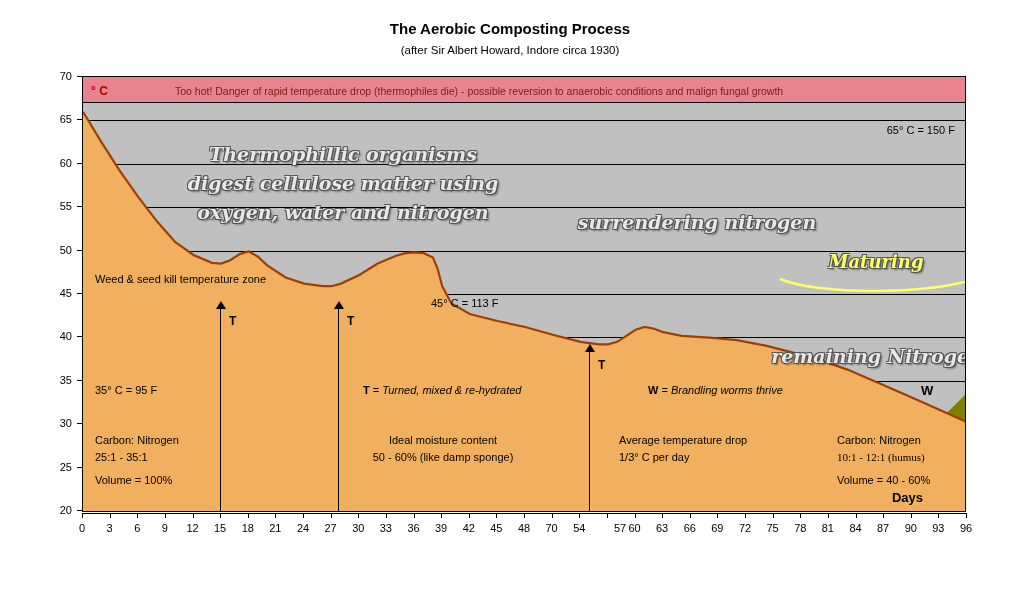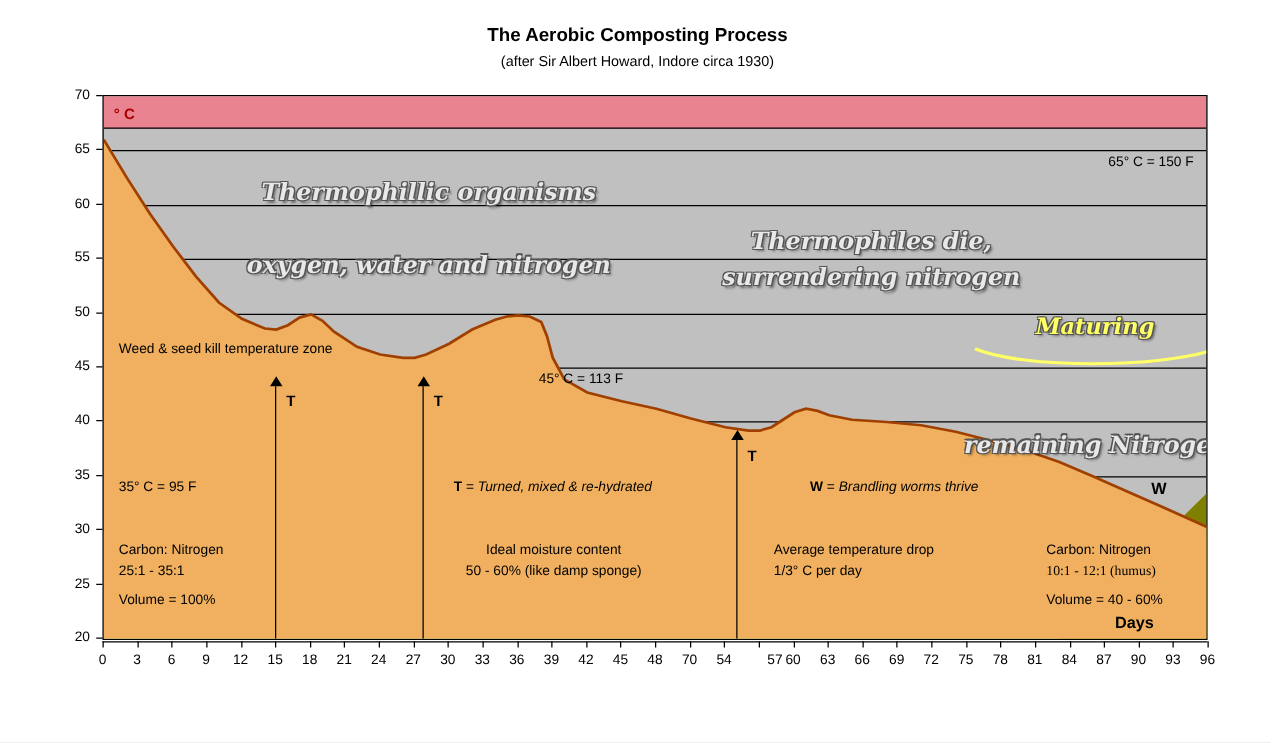--- a/index.html
+++ b/index.html
@@ -43,20 +43,21 @@
 </style>
 </head>
 <body>
 
 <div id="title">The Aerobic Composting Process</div>
 <div id="subtitle">(after Sir Albert Howard, Indore circa 1930)</div>
 
 <div id="plot">
 
   <div class="band" style="top:0;height:26px;background:#e8838f;border-bottom:1px solid #000;"></div>
+  <div class="lbl" style="left:92px;top:8px;font-size:10.5px;color:#7a1b1b;">Too hot! Danger of rapid temperature drop (thermophiles die) - possible reversion to anaerobic conditions and malign fungal growth</div>
 
   <div class="hline" style="top:43px;"></div>
   <div class="hline" style="top:87px;"></div>
   <div class="hline" style="top:130px;"></div>
   <div class="hline" style="top:174px;"></div>
   <div class="hline" style="top:217px;"></div>
   <div class="hline" style="top:260px;"></div>
   <div class="hline" style="top:304px;"></div>
   <div class="hline" style="top:347px;"></div>
   <div class="hline" style="top:391px;"></div>
@@ -83,23 +84,23 @@
     <path id="areaPath" fill="#f0b060" d="M 0,34.7 L 18.4,65.1 L 36.8,93.8 L 55.2,119.8 L 73.7,144.1 L 92.1,165.0 L 110.5,178.0 L 128.9,185.8 L 138.1,186.6 L 147.3,183.2 L 156.6,177.1 L 165.8,174.5 L 175.0,179.7 L 184.2,188.4 L 202.6,200.5 L 221.1,206.6 L 239.5,209.2 L 248.7,209.2 L 257.9,206.6 L 276.3,198.0 L 294.7,186.6 L 313.2,178.8 L 322.4,176.2 L 331.6,175.3 L 340.8,176.2 L 350.0,180.6 L 354.6,191.9 L 359.2,209.2 L 368.4,226.5 L 386.8,237.0 L 414.5,244.0 L 442.1,250.0 L 469.7,257.8 L 497.4,264.8 L 515.8,267.4 L 525.0,267.4 L 534.2,264.8 L 543.4,258.8 L 552.6,252.8 L 561.8,250.0 L 571.1,251.7 L 580.3,255.2 L 598.7,258.8 L 626.3,260.6 L 653.9,263.2 L 681.6,268.4 L 709.2,275.4 L 736.8,283.0 L 764.5,292.6 L 792.1,304.4 L 819.7,316.6 L 847.4,328.8 L 884.0,345.2 L 884,434 L 0,434 Z"></path>
     <path id="linePath" fill="none" stroke="#a04000" stroke-width="2.2" d="M 0,34.7 L 18.4,65.1 L 36.8,93.8 L 55.2,119.8 L 73.7,144.1 L 92.1,165.0 L 110.5,178.0 L 128.9,185.8 L 138.1,186.6 L 147.3,183.2 L 156.6,177.1 L 165.8,174.5 L 175.0,179.7 L 184.2,188.4 L 202.6,200.5 L 221.1,206.6 L 239.5,209.2 L 248.7,209.2 L 257.9,206.6 L 276.3,198.0 L 294.7,186.6 L 313.2,178.8 L 322.4,176.2 L 331.6,175.3 L 340.8,176.2 L 350.0,180.6 L 354.6,191.9 L 359.2,209.2 L 368.4,226.5 L 386.8,237.0 L 414.5,244.0 L 442.1,250.0 L 469.7,257.8 L 497.4,264.8 L 515.8,267.4 L 525.0,267.4 L 534.2,264.8 L 543.4,258.8 L 552.6,252.8 L 561.8,250.0 L 571.1,251.7 L 580.3,255.2 L 598.7,258.8 L 626.3,260.6 L 653.9,263.2 L 681.6,268.4 L 709.2,275.4 L 736.8,283.0 L 764.5,292.6 L 792.1,304.4 L 819.7,316.6 L 847.4,328.8 L 884.0,345.2"></path>
   </svg>
 
   <div class="lbl" style="right:10px;top:47px;">65° C = 150 F</div>
   <div class="lbl" style="left:12px;top:196px;">Weed &amp; seed kill temperature zone</div>
   <div class="lbl" style="left:348px;top:220px;">45° C = 113 F</div>
   <div class="lbl" style="left:12px;top:307px;">35° C = 95 F</div>
 
   <div class="fancy" style="left:260px;top:66px;">Thermophillic organisms</div>
+  <div class="fancy" style="left:260px;top:95px;">digest cellulose matter using</div>
   <div class="fancy" style="left:260px;top:124px;">oxygen, water and nitrogen</div>
 
-  <div class="fancy" style="left:614px;top:105px;">Thermophiles die,</div>
   <div class="fancy" style="left:614px;top:134px;">surrendering nitrogen</div>
 
   <div class="fancy yellow" style="left:793px;top:174px;">Maturing</div>
   <svg width="200" height="22" style="position:absolute;left:695px;top:200px;">
     <path d="M2,2 C40,18 150,18 196,2" stroke="#ffff66" stroke-width="2.5" fill="none"></path>
   </svg>
 
   <div class="fancy" style="left:794px;top:268px;">remaining Nitrogen</div>
 
   <div class="arrowhead" style="left:133px;top:224px;"></div>

